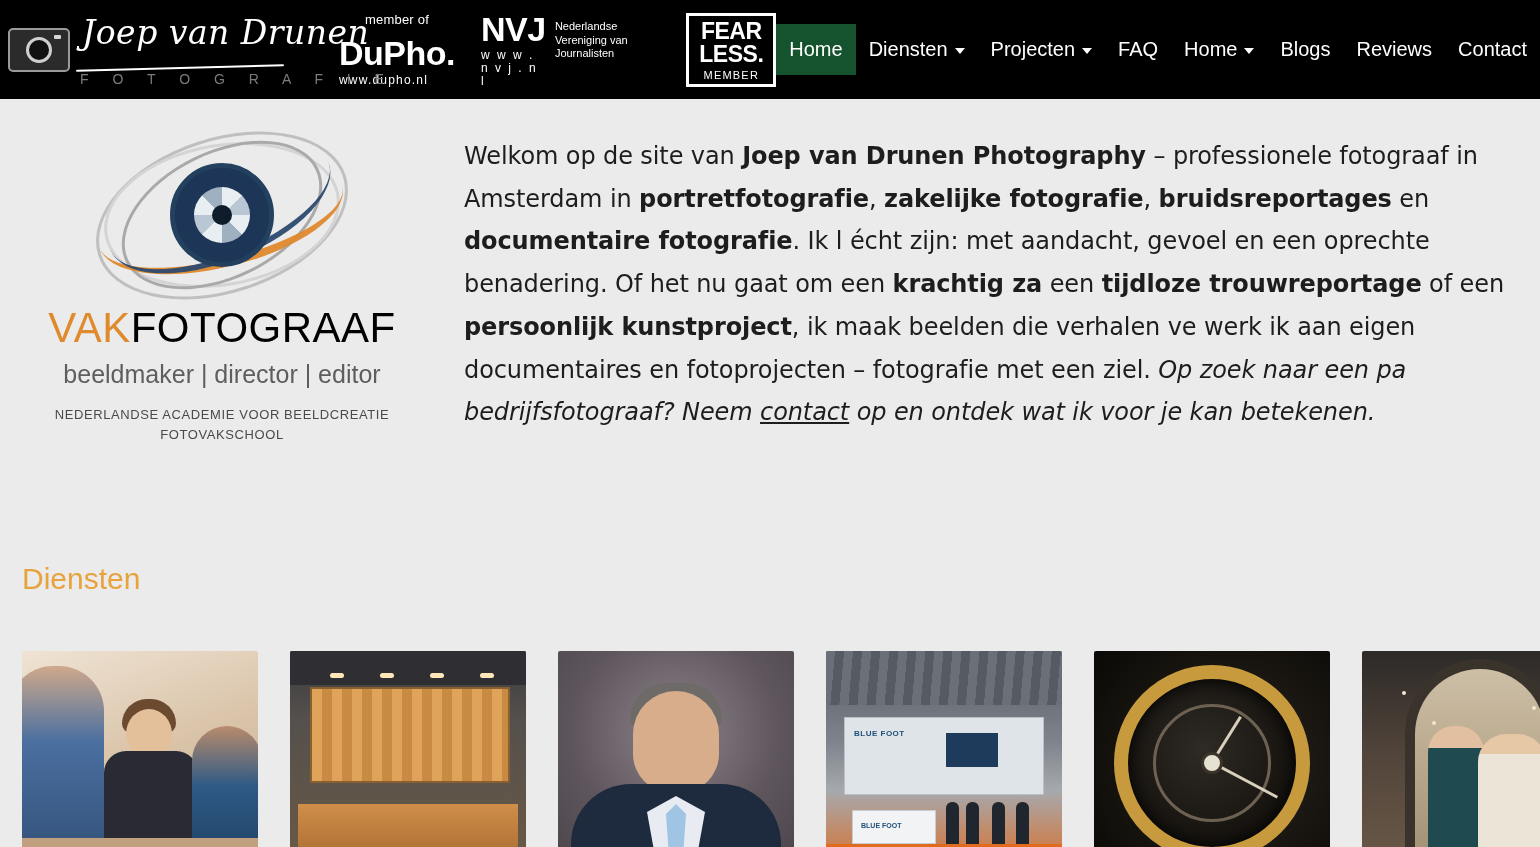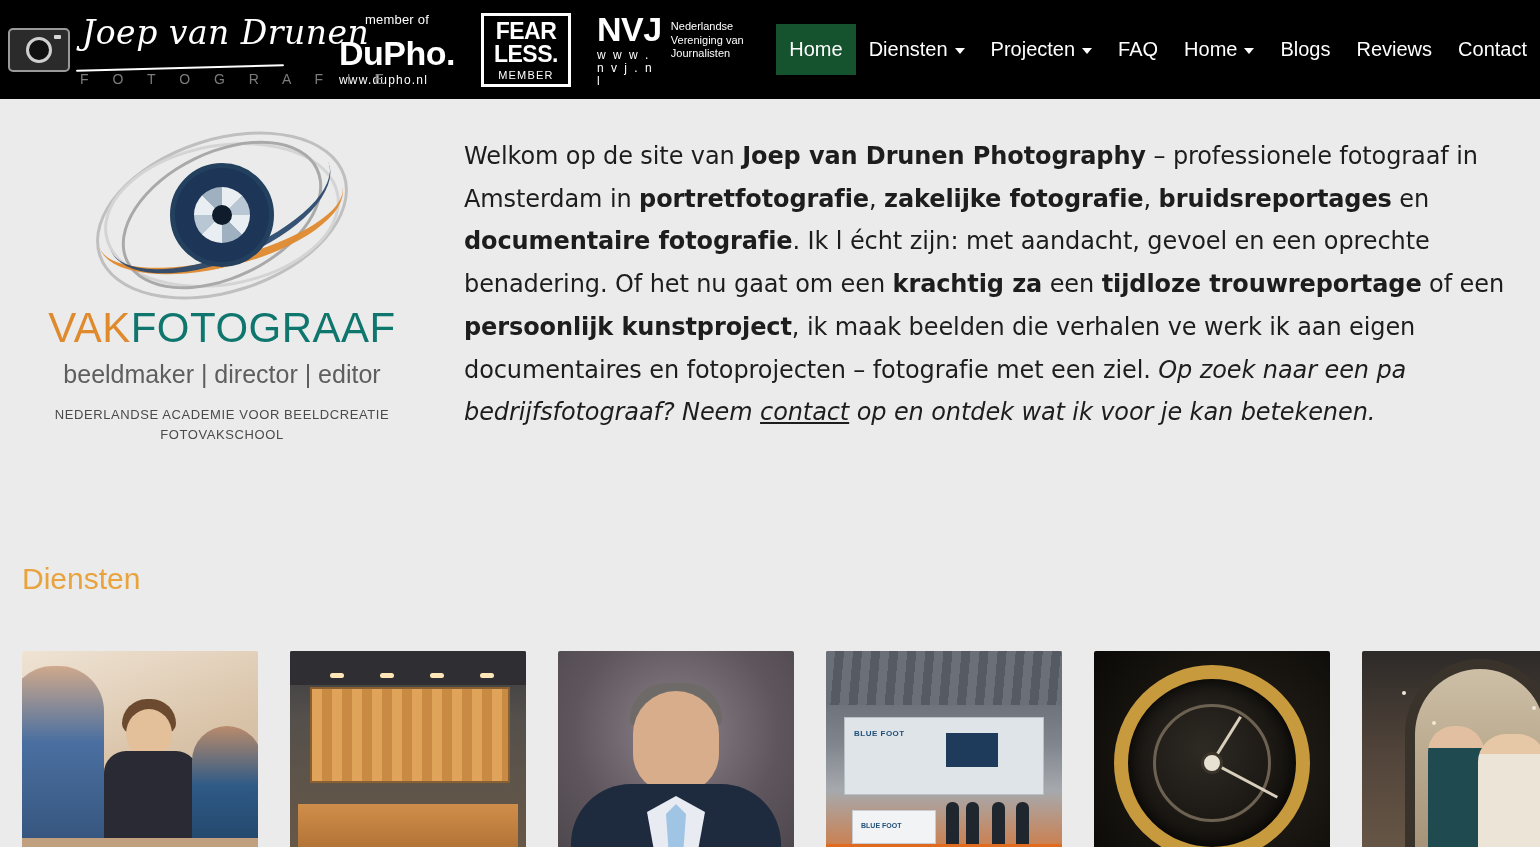--- a/index.html
+++ b/index.html
@@ -252,21 +252,21 @@
     margin-left: -10px; margin-top: -10px;
     background: #0e1c2c;
     border-radius: 50%;
   }
   .vak-title {
     font-size: 42px;
     letter-spacing: 0.5px;
     margin-top: 2px;
   }
   .vak-title .vak { color: #e08a2e; }
-  .vak-title .fotograaf { color: #0f766e; }
+  .vak-title .fotograaf { color: #000000; }
   .vak-sub {
     font-size: 25px;
     color: #5e5e5e;
     margin-top: 8px;
   }
   .vak-foot {
     font-size: 13px;
     color: #4a4a4a;
     letter-spacing: .6px;
     margin-top: 16px;
@@ -507,32 +507,32 @@
   </div>
 
   <div class="member-badges">
 
     <div class="badge badge-dupho">
       <div class="m-of">member of</div>
       <div class="dupho">DuPho.</div>
       <div class="url">www.dupho.nl</div>
     </div>
 
-    <div class="badge badge-fearless">
-      <div class="fear">FEAR</div>
-      <div class="less">LESS.</div>
-      <div class="member">MEMBER</div>
-    </div>
-
     <div class="badge badge-nvj">
       <div class="nvj-left">
         <div class="nvj">NVJ</div>
         <div class="url">w w w . n v j . n l</div>
       </div>
       <div class="nvj-right">Nederlandse Vereniging van Journalisten</div>
+    </div>
+
+    <div class="badge badge-fearless">
+      <div class="fear">FEAR</div>
+      <div class="less">LESS.</div>
+      <div class="member">MEMBER</div>
     </div>
 
   </div>
 
   <nav class="nav">
     <div class="nav-item active">
       <span>Home</span>
     </div>
     <div class="nav-item">
       <span>Diensten</span>

